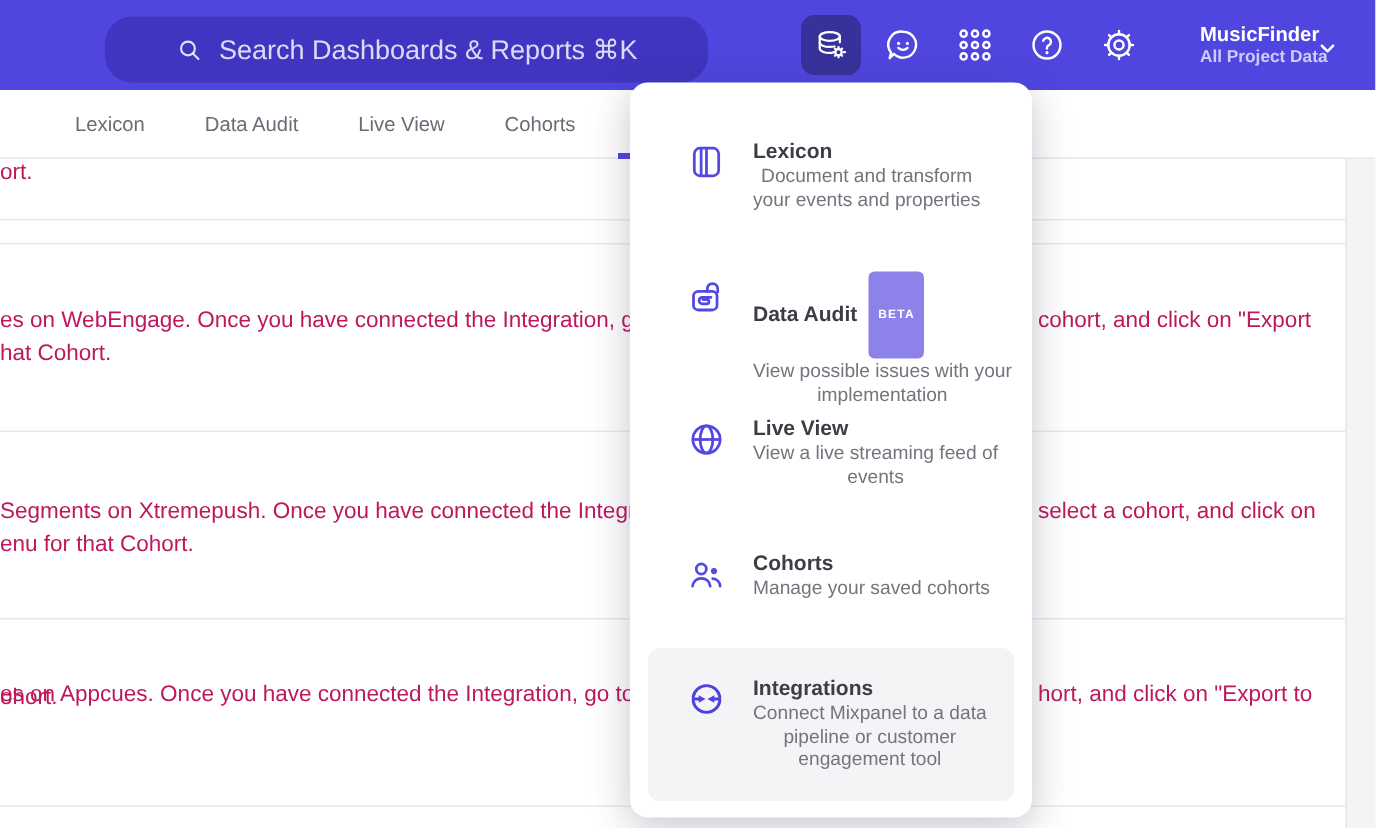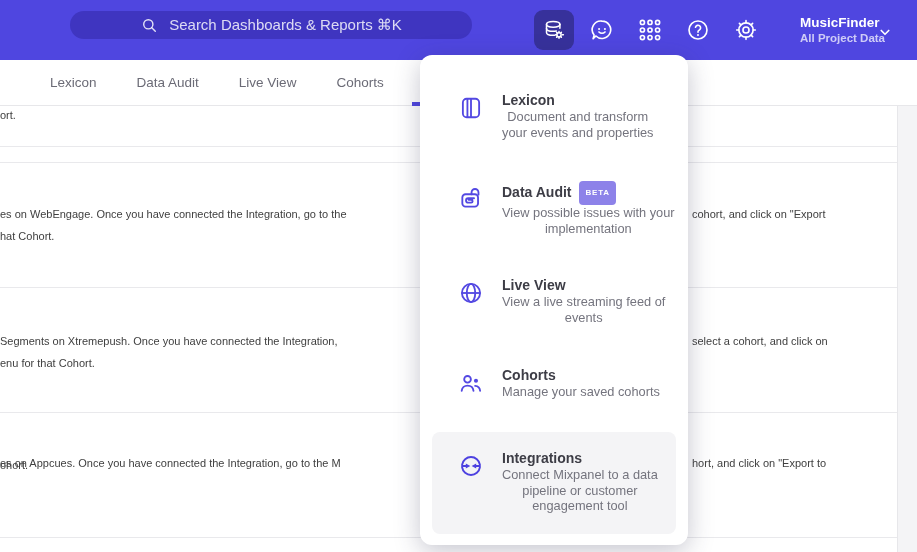--- a/index.html
+++ b/index.html
@@ -4,58 +4,58 @@
 <style>
   html,body{margin:0;padding:0;}
   body{
     width:917px;height:552px;position:relative;overflow:hidden;
     background:#ffffff;font-family:"Liberation Sans",sans-serif;
     -webkit-font-smoothing:antialiased;
   }
   
   .topbar{position:absolute;left:0;top:0;width:917px;height:60px;background:#4f46e0;z-index:10;}
   .search-pill{
-    position:absolute;left:70px;top:11px;width:402px;height:28px;border-radius:18px;
+    position:absolute;left:70px;top:11px;width:402px;height:44px;border-radius:18px;
     background:rgba(20,12,110,0.28);display:flex;align-items:center;justify-content:center;gap:10px;
-    color:rgba(255,255,255,0.82);font-size:15px;cursor:pointer;
+    color:rgba(255,255,255,0.82);font-size:18px;cursor:pointer;
   }
   .tb-ico{position:absolute;top:16px;width:28px;height:28px;display:flex;align-items:center;justify-content:center;cursor:pointer;}
   .tb-tile{
     position:absolute;left:534px;top:10px;width:40px;height:40px;border-radius:9px;background:#37319b;
     display:flex;align-items:center;justify-content:center;cursor:pointer;
   }
   .proj{position:absolute;left:800px;top:14px;color:#fff;cursor:pointer;}
   .proj-name{font-size:13.5px;font-weight:700;line-height:17px;}
   .proj-sub{font-size:11.5px;font-weight:700;color:rgba(255,255,255,0.72);line-height:15px;}
   .proj-chev{position:absolute;left:876px;top:23px;width:18px;height:18px;cursor:pointer;}
   
   .tabbar{
     position:absolute;left:0;top:60px;width:917px;height:46px;background:#fff;
     border-bottom:1px solid #e7e7ea;display:flex;align-items:center;gap:40px;padding-left:50px;box-sizing:border-box;z-index:4;
   }
   .tab{font-size:13.5px;color:#6b6b76;cursor:pointer;white-space:nowrap;}
   .tab-indicator{position:absolute;left:412px;top:102px;width:28px;height:4px;background:#4f46e0;z-index:5;}
   
-  .content-text{position:absolute;font-size:11px;color:#404040;white-space:nowrap;z-index:1;line-height:18px;}
+  .content-text{position:absolute;font-size:15px;color:#be185d;white-space:nowrap;z-index:1;line-height:18px;}
   .divider{position:absolute;left:0;width:897px;height:1px;background:#e9e9ec;z-index:1;}
   .gutter{position:absolute;left:897px;top:106px;width:20px;height:446px;background:#f4f4f6;border-left:1px solid #e7e7ea;z-index:2;}
   
   .panel{
     position:absolute;left:420px;top:55px;width:268px;height:490px;background:#fff;border-radius:12px;
     box-shadow:0 6px 26px rgba(45,45,80,0.28);z-index:20;
   }
   .menu-highlight{position:absolute;left:12px;top:377px;width:244px;height:102px;background:#f4f4f6;border-radius:8px;}
   .menu-item{position:absolute;left:38px;right:10px;display:flex;gap:18px;cursor:pointer;}
   .menu-ico{width:26px;height:26px;flex:0 0 26px;margin-top:4px;}
   .menu-title{font-size:14px;font-weight:700;color:#3d3d46;line-height:18px;}
   .menu-desc{font-size:12.8px;color:#74747e;line-height:15.5px;}
   .menu-desc div{white-space:nowrap;text-align:center;}
   .beta-badge{
     display:inline-block;background:#8d82e9;color:#fff;font-size:8px;font-weight:700;letter-spacing:0.8px;
-    padding:3px 6px;border-radius:4px;margin-left:8px;vertical-align:2px;
+    padding:20px 6px;border-radius:4px;margin-left:8px;vertical-align:2px;
   }
   svg{display:block;}
 </style>
 </head>
 <body>
 
 <div class="topbar">
 
   <div class="search-pill">
     <span>

